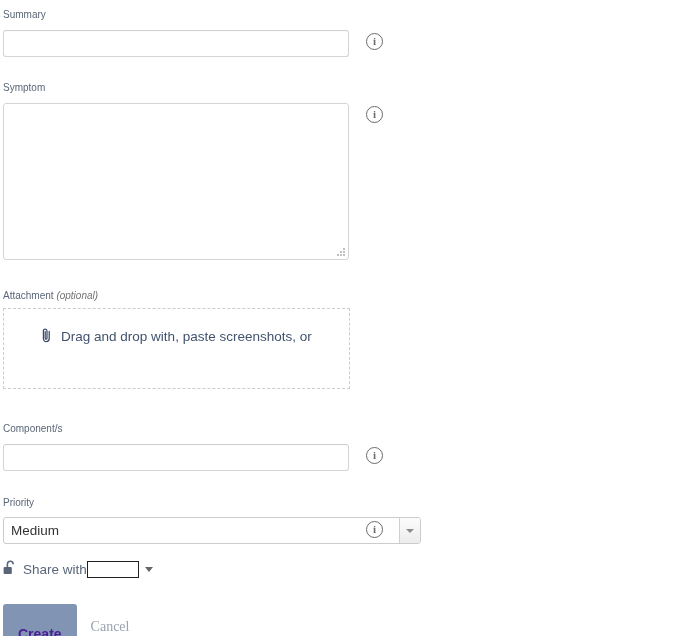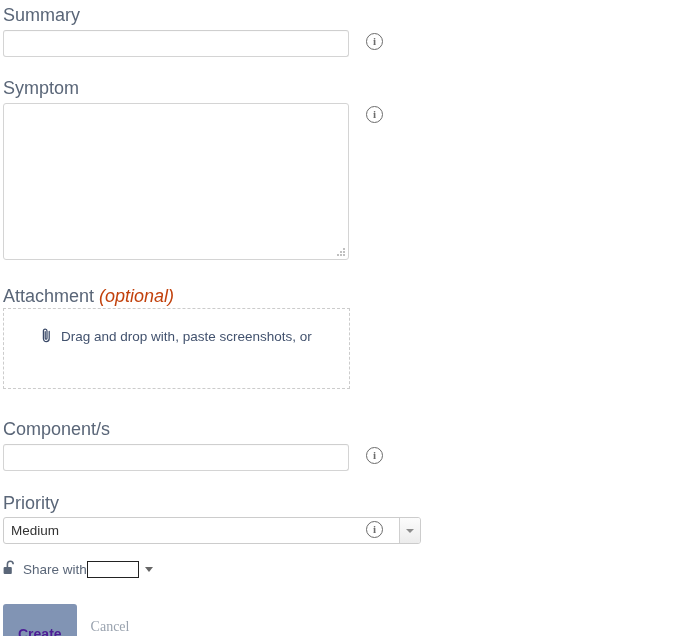--- a/index.html
+++ b/index.html
@@ -19,28 +19,28 @@
   .form {
     position: absolute;
     left: 3px;
     top: 0;
     width: 690px;
   }
   .field {
     position: absolute;
   }
   .label {
-    font-size: 18px;
+    font-size: 10px;
     color: #5a6678;
     line-height: 16px;
     white-space: nowrap;
   }
   .label .optional {
     font-style: italic;
-    color: #c2410c;
+    color: #737373;
   }
   .text-input {
     box-sizing: border-box;
     width: 346px;
     height: 27px;
     border: 1px solid #d4d4d4;
     border-top-color: #cfcfcf;
     background: #ffffff;
     border-radius: 3px;
     padding: 3px 6px;

